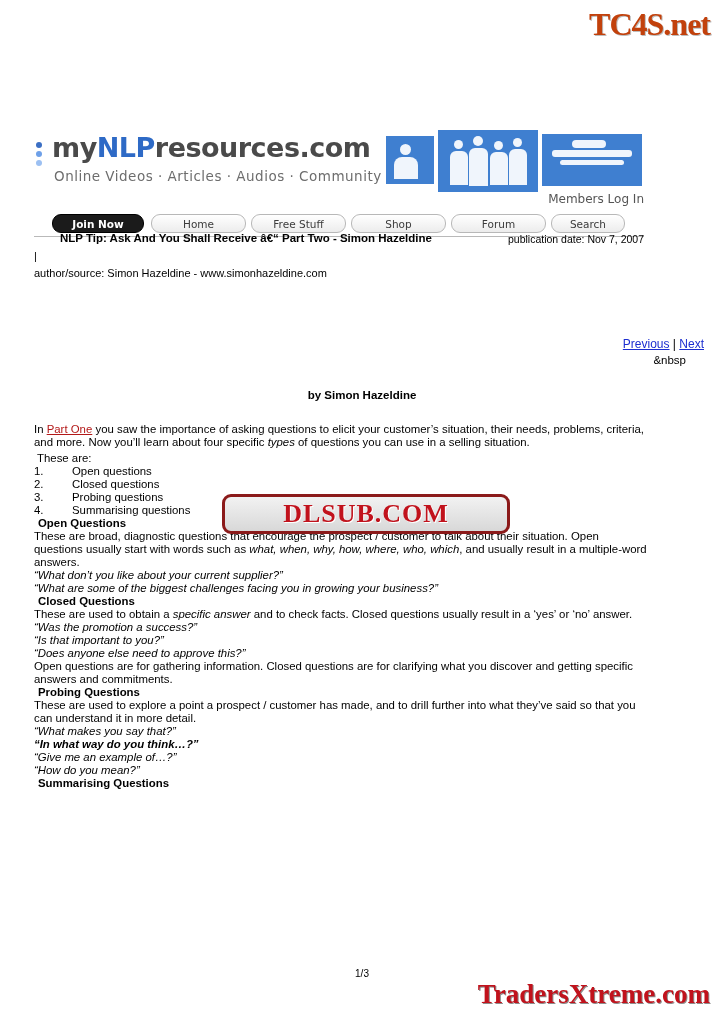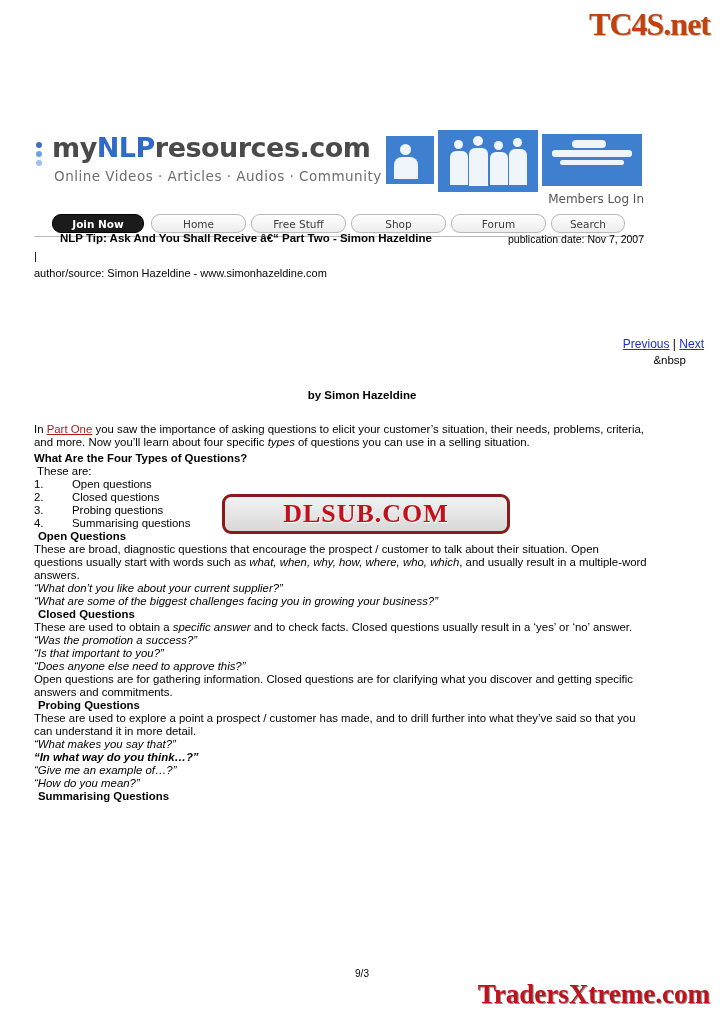--- a/index.html
+++ b/index.html
@@ -356,21 +356,20 @@
   <a>Previous</a><span> | </span><a>Next</a>
 </div>
 <div class="nbsp-line">&amp;nbsp</div>
 
 <div class="byline">by Simon Hazeldine</div>
 
 <div class="body">
 
   <p class="lead"><span>In </span><a class="inline-link">Part One</a><span> you saw the importance of asking questions to elicit your customer’s situation, their needs, problems, criteria, and more. Now you’ll learn about four specific </span><span class="ital">types</span><span> of questions you can use in a selling situation.</span></p>
 
-  <p class="h-sub">What Are the Four Types of Questions?</p>
   <p class="theyare"> These are:</p>
 
   <ul class="num-list">
     <li>
         <span class="n">1.</span>
         <span>Open questions</span>
       </li>
     <li>
         <span class="n">2.</span>
         <span>Closed questions</span>
@@ -402,14 +401,14 @@
   <p class="q">“What makes you say that?”</p>
   <p class="qb">“In what way do you think…?”</p>
   <p class="q">“Give me an example of…?”</p>
   <p class="q">“How do you mean?”</p>
 
   <p class="h-sub-indent"> Summarising Questions</p>
 </div>
 
 <div class="dlsub">DLSUB.COM</div>
 
-<div class="page-num">9/3</div>
+<div class="page-num">1/3</div>
 <div class="txtreme">TradersXtreme.com</div>
 
 </body></html>

